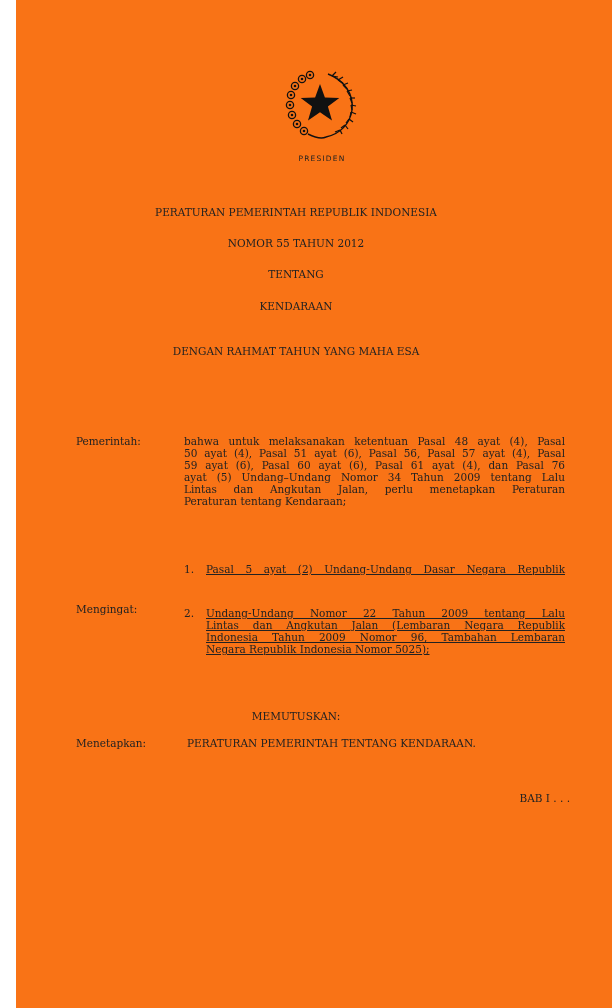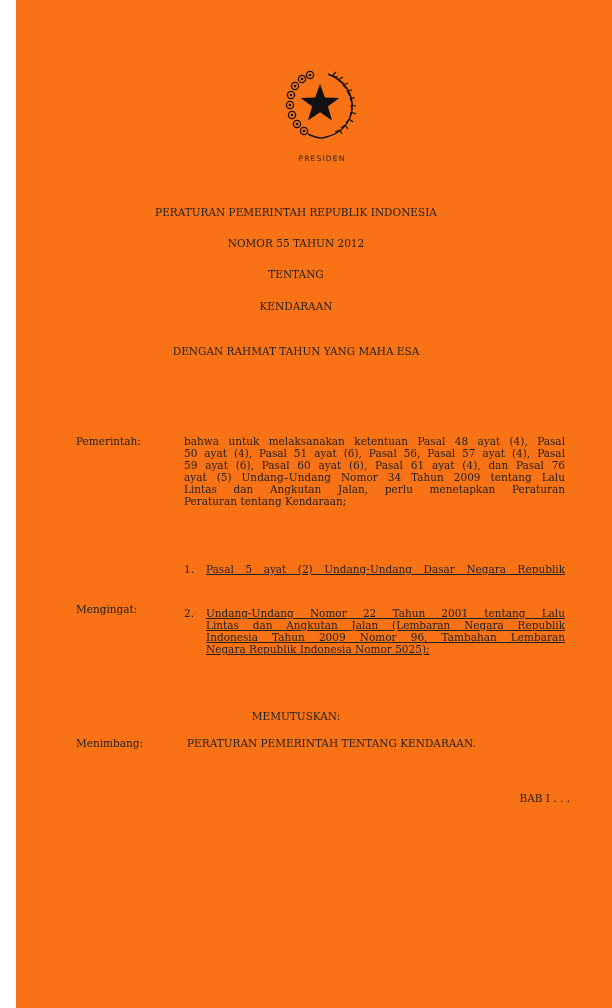--- a/index.html
+++ b/index.html
@@ -123,26 +123,26 @@
 
   <div class="label" style="top:563px;margin-top:40px;">Mengingat:</div>
 
   <div class="item-num" style="top:563px;">1.</div>
   <div class="item" style="top:563px;">
     <span class="l">Pasal 5 ayat (2) Undang-Undang Dasar Negara Republik</span>
   </div>
 
   <div class="item-num" style="top:607px;">2.</div>
   <div class="item" style="top:607px;">
-    <span class="l">Undang-Undang  Nomor  22  Tahun  2001  tentang  Lalu</span>
+    <span class="l">Undang-Undang  Nomor  22  Tahun  2009  tentang  Lalu</span>
     <span class="l">Lintas dan Angkutan Jalan (Lembaran Negara Republik</span>
     <span class="l">Indonesia Tahun 2009 Nomor 96, Tambahan Lembaran</span>
     <span class="l last">Negara Republik  Indonesia Nomor  5025);</span>
   </div>
 
   <div class="center-line" style="top:710px;">MEMUTUSKAN:</div>
 
-  <div class="label" style="top:737px;">Menimbang:</div>
+  <div class="label" style="top:737px;">Menetapkan:</div>
   <div class="menetapkan-text" style="top:737px;">PERATURAN PEMERINTAH TENTANG KENDARAAN.</div>
 
   <div class="catchword" style="top:792px;text-align:right;">BAB I . . .</div>
 
 </div>
 
 </body></html>

